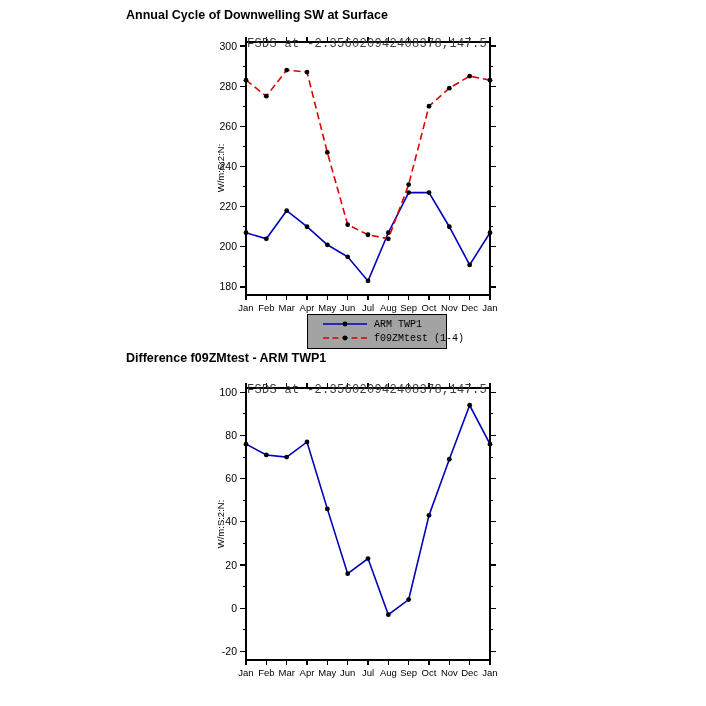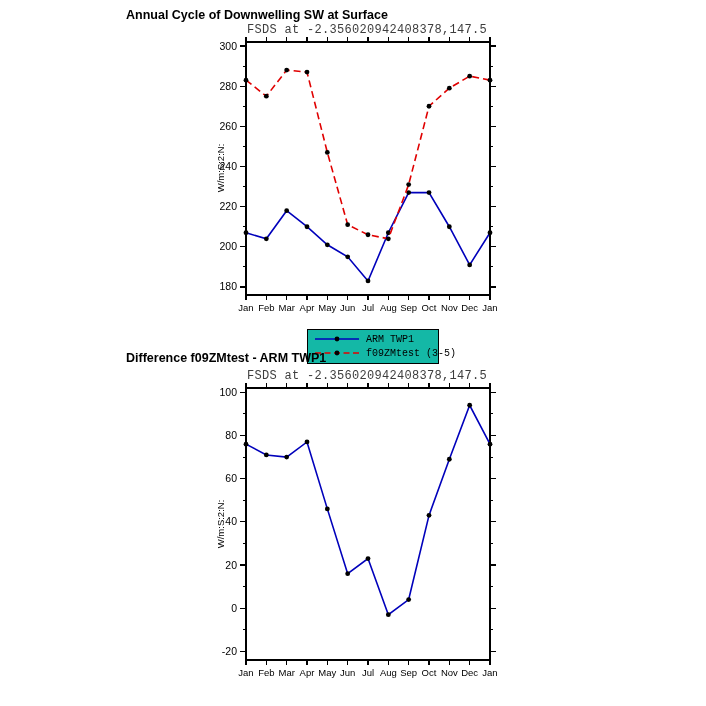--- a/index.html
+++ b/index.html
@@ -4,29 +4,29 @@
 <style>
   html,body{margin:0;padding:0;background:#ffffff;}
   .page{position:relative;width:706px;height:706px;background:#ffffff;
         font-family:"Liberation Sans",sans-serif;overflow:hidden;}
   #plot-svg{position:absolute;left:0;top:0;}
   .chart-title{position:absolute;left:126px;width:484px;text-align:left;
                font-weight:bold;font-size:12.5px;color:#000;}
   #title-top{top:8px;}
   #title-bottom{top:351px;}
   .chart-subtitle{position:absolute;left:247px;font-family:"Liberation Mono","DejaVu Sans Mono",monospace;
-                  font-size:12px;letter-spacing:.3px;}
+                  font-size:12px;letter-spacing:.3px;margin-top:14px;}
   #subtitle-top{top:23px;}
   #subtitle-bottom{top:369px;}
   .ylabel{position:absolute;width:120px;height:14px;text-align:center;font-size:9.5px;color:#000;
           transform:rotate(-90deg);transform-origin:center;}
   #ylabel-top{left:162px;top:161px;}
   #ylabel-bottom{left:162px;top:517px;}
-  .legend{position:absolute;left:307px;top:329px;width:118px;border:1px solid #000;
-          background:#14b8a6;padding:2px 6px 3px 6px;}
+  .legend{position:absolute;left:307px;top:314px;width:118px;border:1px solid #000;
+          background:#a3a3a3;padding:2px 6px 3px 14px;}
   .legend-row{display:flex;align-items:center;gap:6px;height:14px;}
   .legend-label{font-family:"Liberation Mono","DejaVu Sans Mono",monospace;font-size:10px;color:#000;white-space:nowrap;}
 </style>
 </head>
 <body>
 
 <div class="page">
 
   <svg id="plot-svg" width="706" height="706">
       <rect x="246" y="42" width="244" height="253" fill="none" stroke="#000000" stroke-width="1.2" shape-rendering="crispEdges"></rect>
@@ -233,21 +233,21 @@
         </span>
       <span class="legend-label">ARM TWP1</span>
     </div>
     <div class="legend-row">
       <span>
           <svg width="46" height="12" style="display: block;">
             <line x1="1" y1="6" x2="45" y2="6" stroke="#e00000" stroke-width="1.6" stroke-dasharray="6 3.5"></line>
             <circle cx="23" cy="6" r="2.4" fill="#000000"></circle>
           </svg>
         </span>
-      <span class="legend-label">f09ZMtest (3-5)</span>
+      <span class="legend-label">f09ZMtest (1-4)</span>
     </div>
   </div>
 
   <div class="chart-title" id="title-bottom">Difference f09ZMtest - ARM TWP1</div>
   <div class="chart-subtitle" id="subtitle-bottom" style="color: rgb(61, 61, 61);">FSDS at -2.356020942408378,147.5</div>
   <div class="ylabel" id="ylabel-bottom">W/m:S:2:N:</div>
 
 </div>
 
 </body></html>

